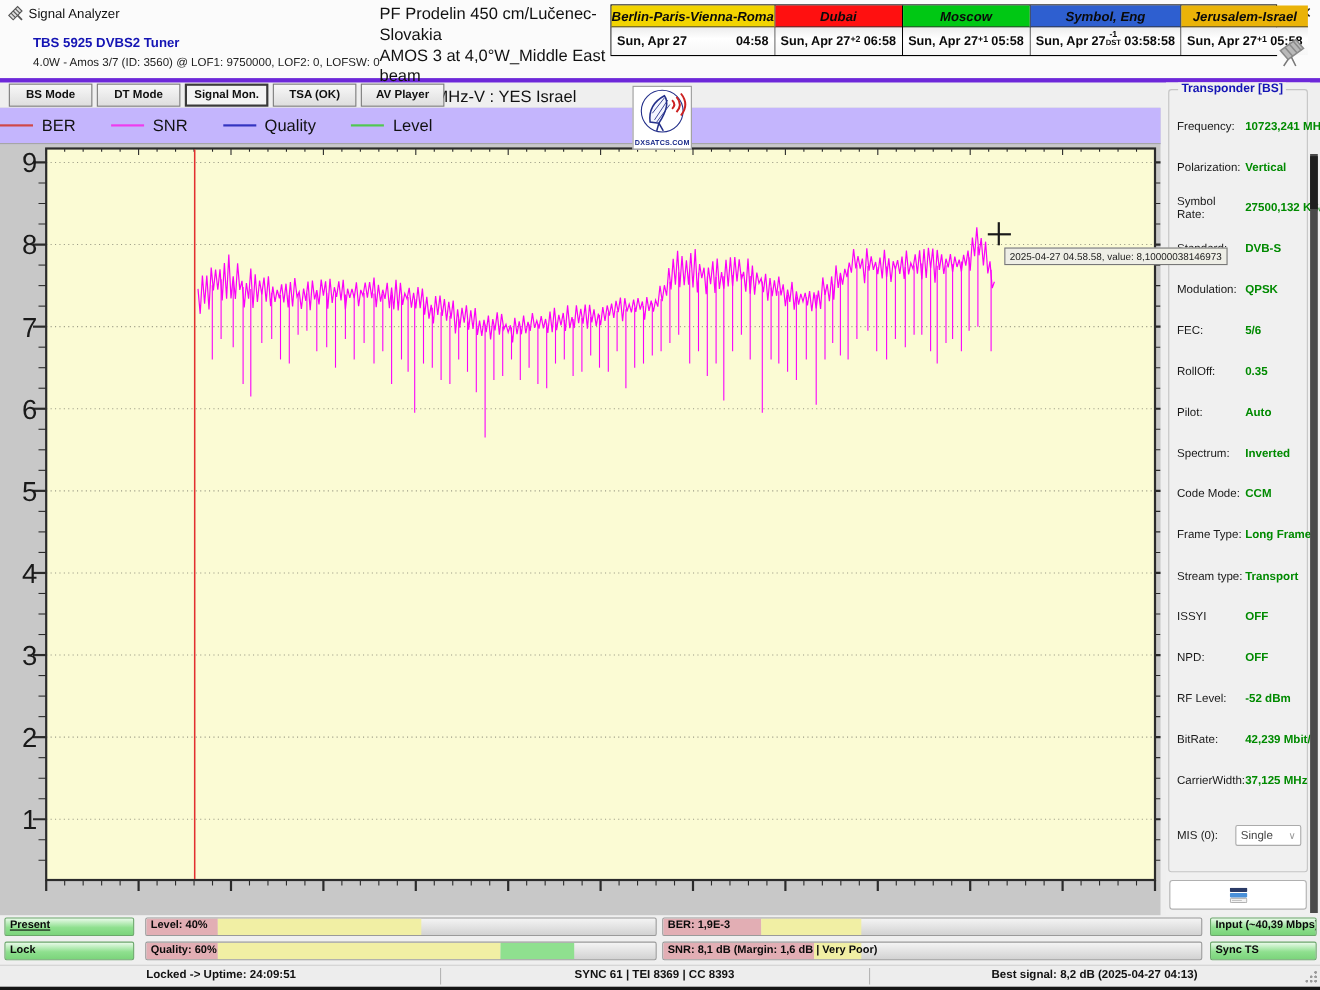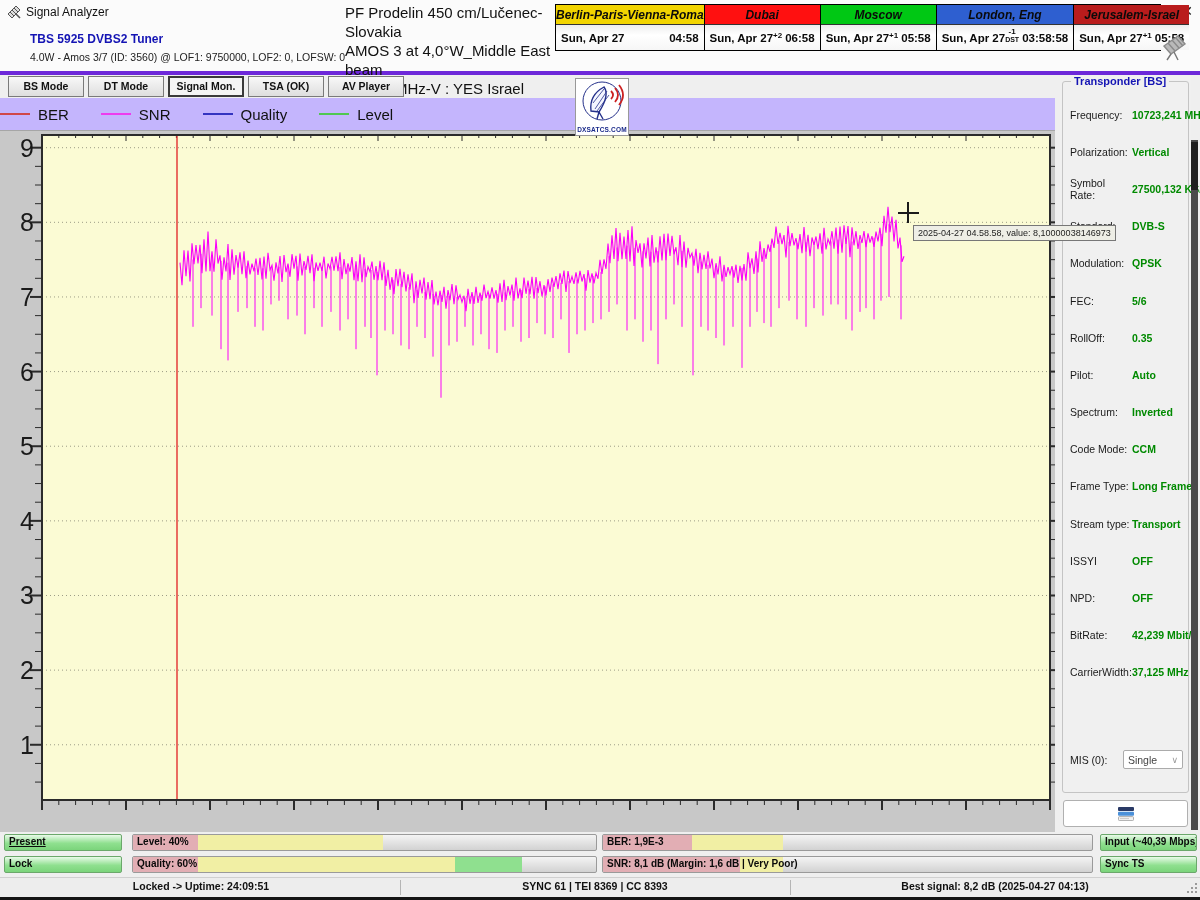--- a/index.html
+++ b/index.html
@@ -125,32 +125,32 @@
         <div class="clock-head" style="background: rgb(0, 200, 20);">Moscow</div>
         <div class="clock-body">
           <span class="clock-date">Sun, Apr 27</span>
           <span class="clock-off">
             <div>+1</div>
           </span>
           <span class="clock-time">05:58</span>
         </div>
       </div>
       <div class="clock-col">
-        <div class="clock-head" style="background: rgb(46, 95, 208);">London, Eng</div>
+        <div class="clock-head" style="background: rgb(46, 95, 208);">Symbol, Eng</div>
         <div class="clock-body">
           <span class="clock-date">Sun, Apr 27</span>
           <span class="clock-off">
             <div>-1</div>
             <div class="dst">DST</div>
           </span>
           <span class="clock-time">03:58:58</span>
         </div>
       </div>
       <div class="clock-col">
-        <div class="clock-head" style="background: #b91c1c;">Jerusalem-Israel</div>
+        <div class="clock-head" style="background: #eab308;">Jerusalem-Israel</div>
         <div class="clock-body">
           <span class="clock-date">Sun, Apr 27</span>
           <span class="clock-off">
             <div>+1</div>
           </span>
           <span class="clock-time">05:58</span>
         </div>
       </div>
     </div>
 
@@ -574,20 +574,24 @@
           </div>
           <div class="tp-row">
             <span class="tp-label">ISSYI</span>
             <span class="tp-value">OFF</span>
           </div>
           <div class="tp-row">
             <span class="tp-label">NPD:</span>
             <span class="tp-value">OFF</span>
           </div>
           <div class="tp-row">
+            <span class="tp-label">RF Level:</span>
+            <span class="tp-value">-52 dBm</span>
+          </div>
+          <div class="tp-row">
             <span class="tp-label">BitRate:</span>
             <span class="tp-value">42,239 Mbit/s</span>
           </div>
           <div class="tp-row">
             <span class="tp-label">CarrierWidth:</span>
             <span class="tp-value">37,125 MHz</span>
           </div>
         </div>
       <div class="mis-row">
         <span class="mis-label">MIS (0):</span>

